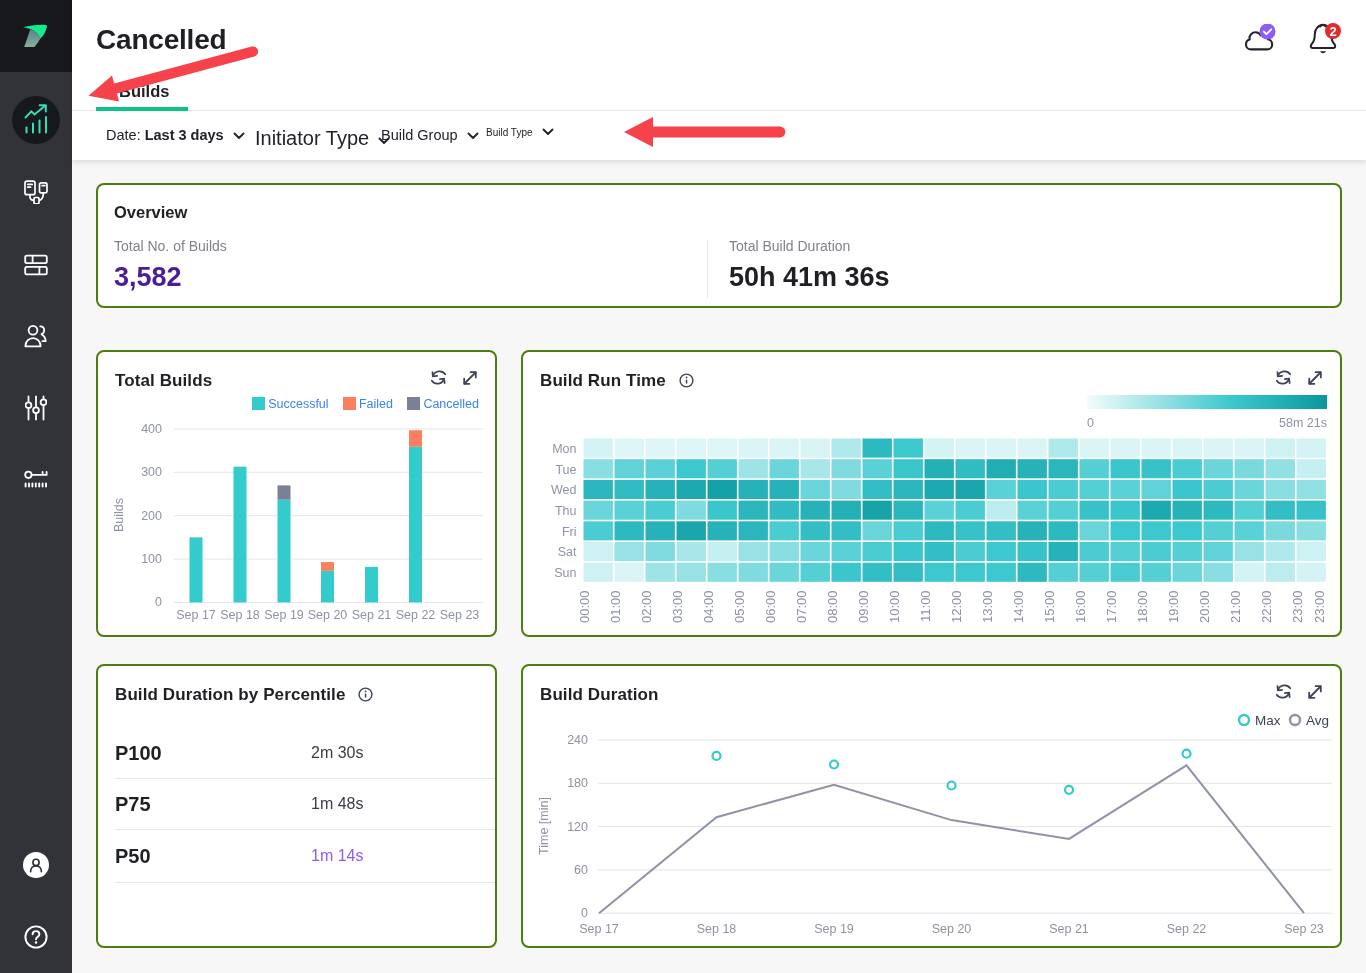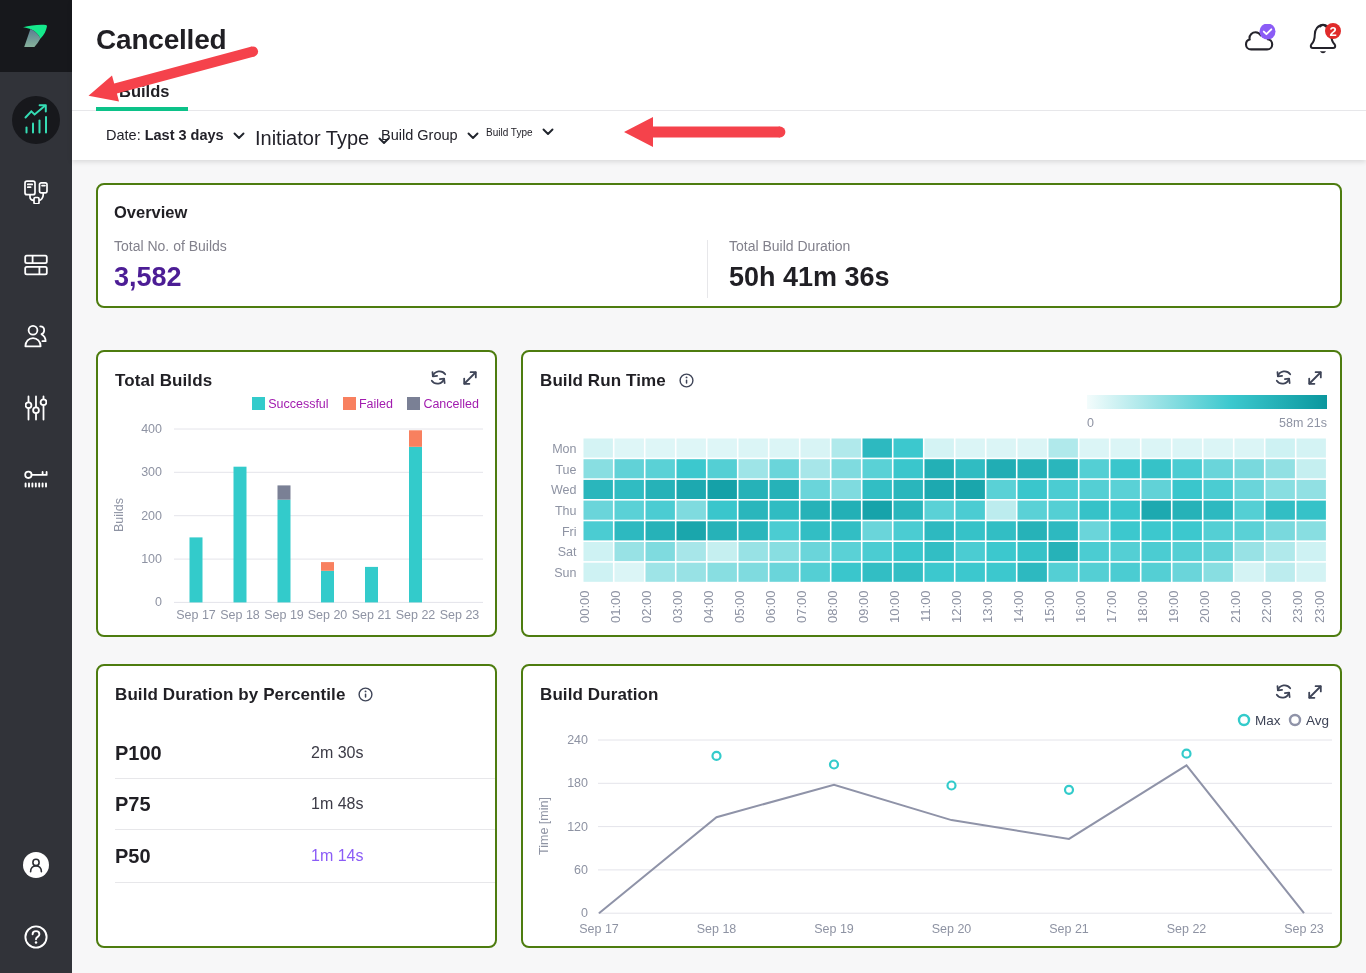--- a/index.html
+++ b/index.html
@@ -118,21 +118,21 @@
   <div class="ctitle">Total Builds</div>
   <svg style="position:absolute;top:16px;right:16px;width:50px;height:20px" viewBox="0 0 50 20" fill="none" stroke="#3e4457" stroke-width="1.8" stroke-linecap="round" stroke-linejoin="round">
 <path d="M16.2 6.2 A7 7 0 0 0 3.9 8.2"></path>
       <path d="M3.5 4.2 L3.9 8.4 L8.1 7.9" fill="none"></path>
 <path d="M2.8 12.8 A7 7 0 0 0 15.1 10.9"></path>
       <path d="M15.6 15 L15.1 10.7 L10.9 11.2" fill="none"></path>
 <path d="M35.5 15.5 L46.5 4.5"></path>
       <path d="M41.6 4.2 L46.8 4.2 L46.8 9.4"></path>
       <path d="M40.4 15.8 L35.2 15.8 L35.2 10.6"></path>
 </svg>
-  <div style="position:absolute;left:0;top:45px;width:100%;text-align:right;padding-right:16px;font-size:12.5px;color:#a21caf">
+  <div style="position:absolute;left:0;top:45px;width:100%;text-align:right;padding-right:16px;font-size:12.5px;color:#3b82f6">
     <span style="display:inline-block;width:13px;height:13px;background:#33cbcb;vertical-align:-2px"></span> Successful&nbsp;&nbsp;&nbsp;
     <span style="display:inline-block;width:13px;height:13px;background:#f8805f;vertical-align:-2px"></span> Failed&nbsp;&nbsp;&nbsp;
     <span style="display:inline-block;width:13px;height:13px;background:#7a8095;vertical-align:-2px"></span> Cancelled</div>
   <svg style="position:absolute;left:0;top:0" width="401" height="287" viewBox="0 0 401 287" font-family="Liberation Sans, sans-serif">
       <line x1="76" y1="77.0" x2="385" y2="77.0" stroke="#e4e4ea" stroke-width="1"></line>
       <text x="64" y="81.0" text-anchor="end" font-size="12.5" fill="#8e93a3">400</text>
       <line x1="76" y1="120.3" x2="385" y2="120.3" stroke="#e4e4ea" stroke-width="1"></line>
       <text x="64" y="124.3" text-anchor="end" font-size="12.5" fill="#8e93a3">300</text>
       <line x1="76" y1="163.7" x2="385" y2="163.7" stroke="#e4e4ea" stroke-width="1"></line>
       <text x="64" y="167.7" text-anchor="end" font-size="12.5" fill="#8e93a3">200</text>

